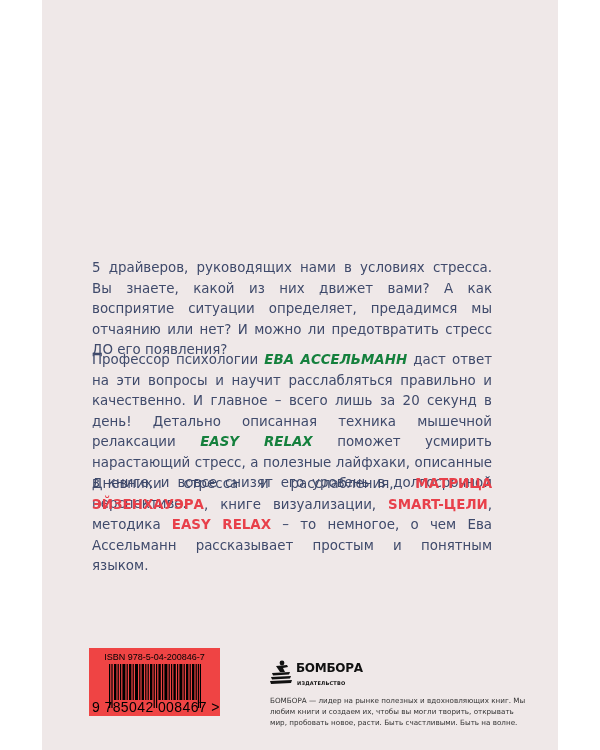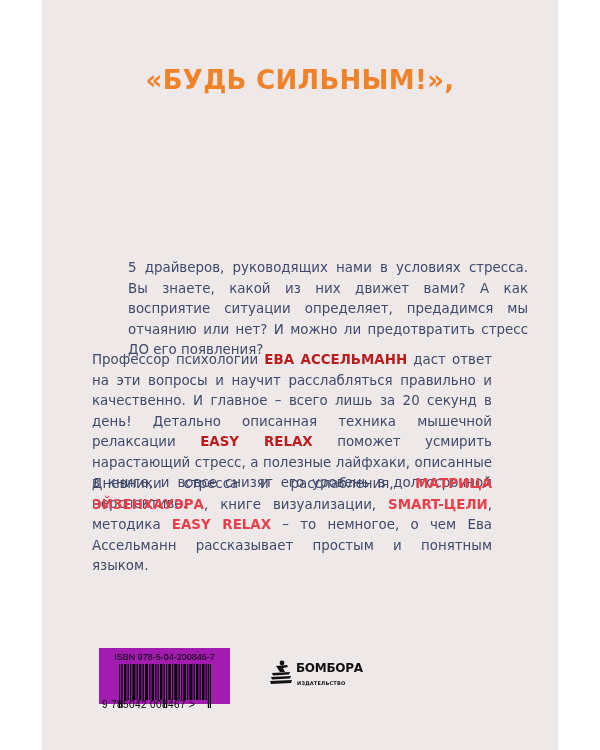--- a/index.html
+++ b/index.html
@@ -3,42 +3,41 @@
 <meta charset="utf-8">
 <style>
   html, body { margin:0; padding:0; }
   body { width:600px; height:750px; background:#ffffff; position:relative; overflow:hidden; font-family:"DejaVu Sans", sans-serif; }
   .cover { position:absolute; left:42px; top:0; width:516px; height:750px; background:#efe8e8; }
   .headings { position:absolute; left:0; top:60px; width:516px; text-align:center; }
   .headings .h { font-family:"DejaVu Sans", sans-serif; font-weight:bold; font-size:26px; line-height:40px; letter-spacing:0.3px; white-space:nowrap; }
   .red { color:#e8404a; }
   .orange { color:#f0832a; }
   .body-text { position:absolute; left:50px; width:400px; color:#3f4a6b; font-family:"DejaVu Sans", sans-serif; font-size:13.4px; line-height:20.5px; text-align:justify; }
-  .hl-orange { color:#b91c1c; font-weight:bold; }
+  .hl-orange { color:#15803d; font-weight:bold;font-style:italic; }
   .hl-red { color:#e8404a; font-weight:bold; }
-  .p1 { top:258px;margin-left:36px; }
+  .p1 { top:258px; }
   .p2 { top:350px; }
   .p3 { top:474px; }
-  .barcode-box { position:absolute; left:57px; top:648px; width:131px; height:56px; background:#a21caf; }
+  .barcode-box { position:absolute; left:47px; top:648px; width:131px; height:68px; background:#ef4444; }
   .isbn-text { position:absolute; left:0; top:4px; width:131px; text-align:center; font-family:"Liberation Sans", sans-serif; font-size:9px; color:#000; }
   .bars { position:absolute; left:20px; top:16px; width:92px; height:44px; }
-  .barcode-digits { position:absolute; left:3px; top:51px; width:128px; font-family:"Liberation Sans", sans-serif; font-size:10px; color:#000; letter-spacing:0.4px; white-space:nowrap; }
+  .barcode-digits { position:absolute; left:3px; top:51px; width:128px; font-family:"Liberation Sans", sans-serif; font-size:14px; color:#000; letter-spacing:0.4px; white-space:nowrap; }
   .logo { position:absolute; left:228px; top:660px; height:30px; }
   .logo-icon { position:absolute; left:0; top:0; width:22px; height:26px; }
   .logo-name { position:absolute; left:26px; top:1px; font-family:"DejaVu Sans", sans-serif; font-weight:bold; font-size:12px; color:#111; letter-spacing:-0.3px; white-space:nowrap; }
   .logo-sub { position:absolute; left:27px; top:20px; font-family:"DejaVu Sans", sans-serif; font-weight:bold; font-size:5px; color:#111; letter-spacing:0.2px; white-space:nowrap; }
   .publisher-blurb { position:absolute; left:228px; top:695px; width:260px; font-family:"DejaVu Sans", sans-serif; font-size:7.2px; line-height:11px; color:#333; }
 </style>
 </head>
 <body>
 
 <div class="cover">
 
   <div class="headings">
-    <div class="h orange">«БУДЬ СИЛЬНЫМ!»,</div>
   </div>
 
   <div class="body-text p1">
     <span>5 драйверов, руководящих нами в условиях стресса. Вы знаете, какой из них движет вами? А как восприятие ситуации определяет, предадимся мы отчаянию или нет? И можно ли предотвратить стресс ДО его появления?</span>
   </div>
 
   <div class="body-text p2">
     <span>Профессор психологии </span><span class="hl-orange">ЕВА АССЕЛЬМАНН</span><span> даст ответ на эти вопросы и научит расслабляться правильно и качественно. И главное – всего лишь за 20 секунд в день! Детально описанная техника мышечной релаксации </span><span class="hl-orange">EASY RELAX</span><span> поможет усмирить нарастающий стресс, а полезные лайфхаки, описанные в книге, и вовсе снизят его уровень в долгосрочной перспективе.</span>
   </div>
 
@@ -94,14 +93,15 @@
         <path d="M6 6 L17 5 L18 7 L13 8 L15 12 L10 12 L8 9 Z"></path>
         <path d="M2 13 L20 12 L19 14.5 L3 15.5 Z"></path>
         <path d="M1 17 L21 16 L20 18.5 L2 19.5 Z"></path>
         <path d="M0 21 L22 20 L21 23 L1 24 Z"></path>
       </g>
     </svg>
     <div class="logo-name">БОМБОРА</div>
     <div class="logo-sub">ИЗДАТЕЛЬСТВО</div>
   </div>
 
+  <div class="publisher-blurb">БОМБОРА — лидер на рынке полезных и вдохновляющих книг. Мы любим книги и создаем их, чтобы вы могли творить, открывать мир, пробовать новое, расти. Быть счастливыми. Быть на волне.</div>
 
 </div>
 
 </body></html>

